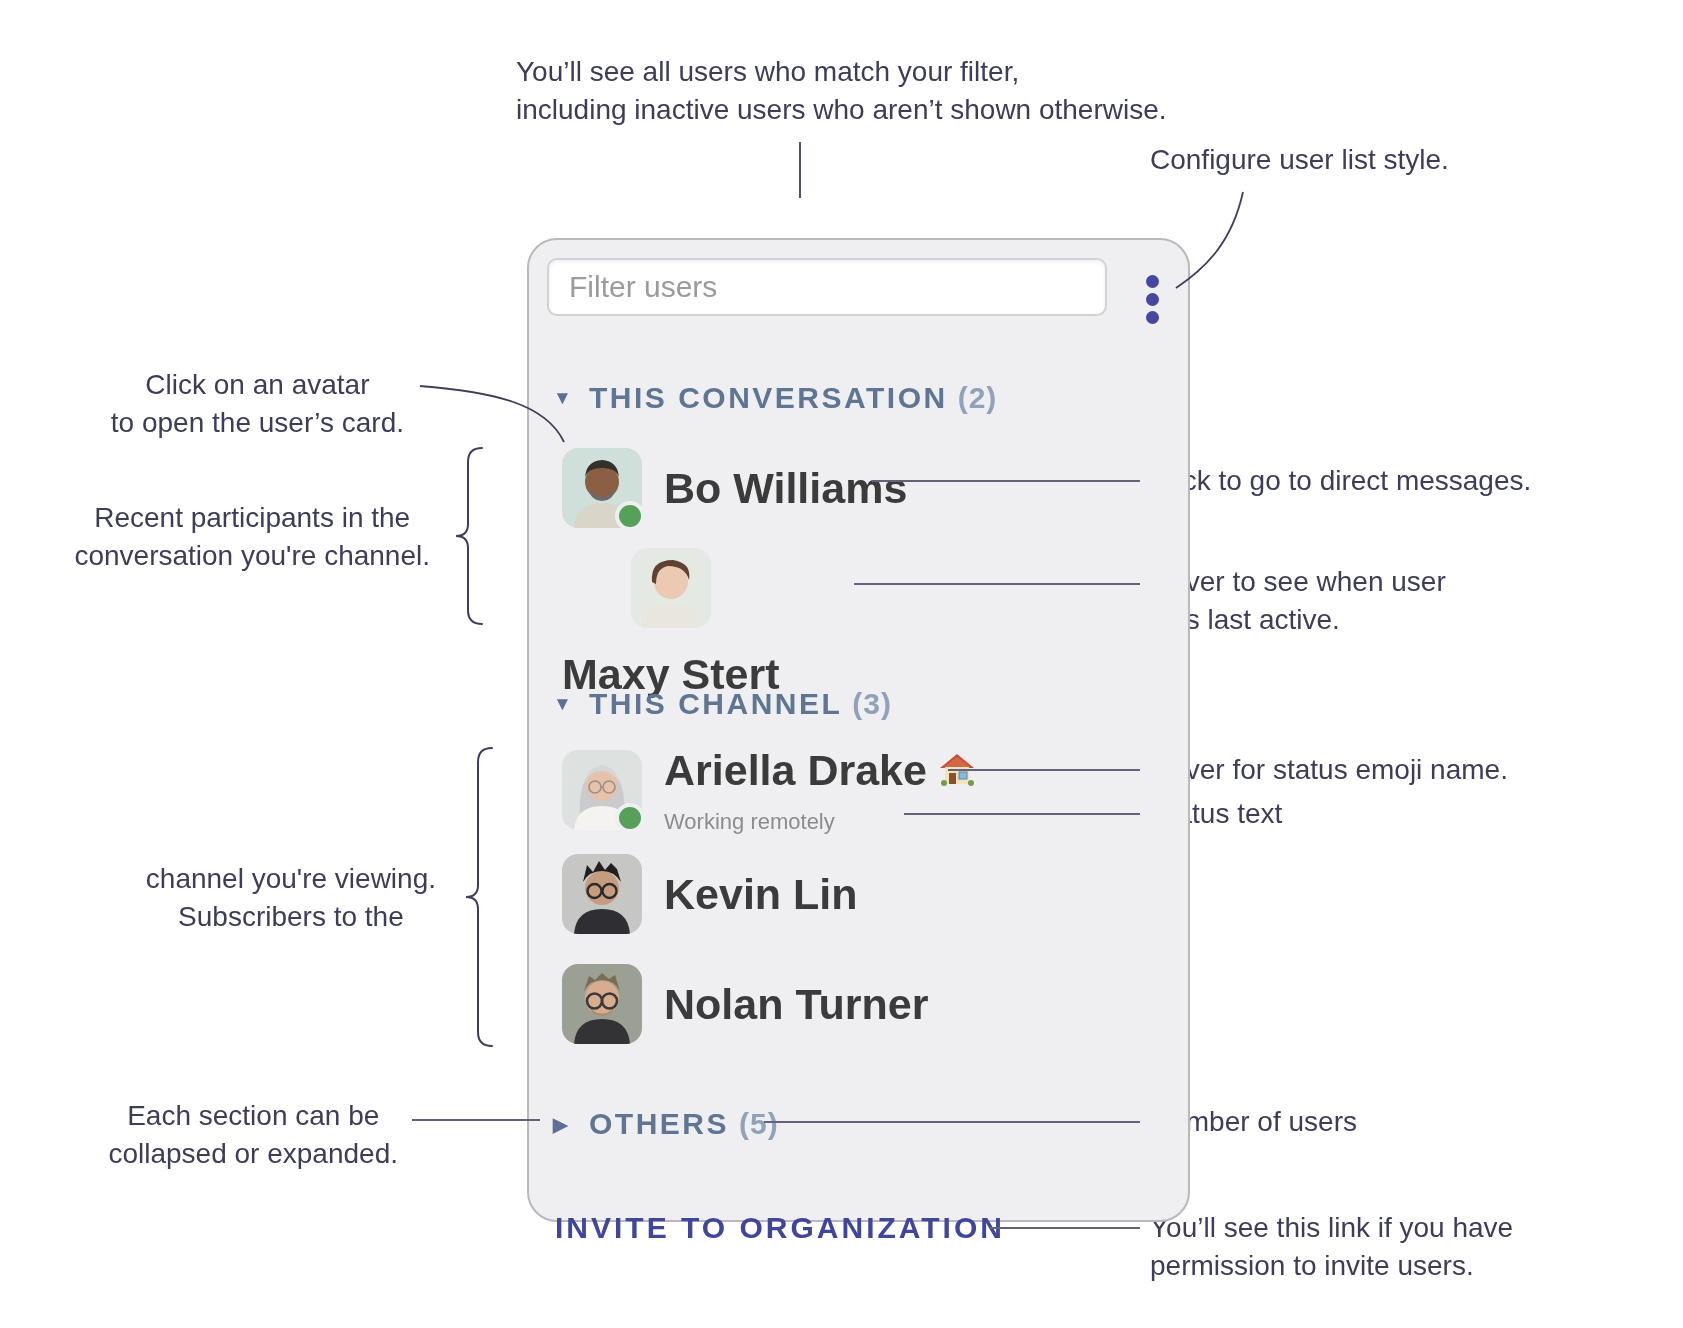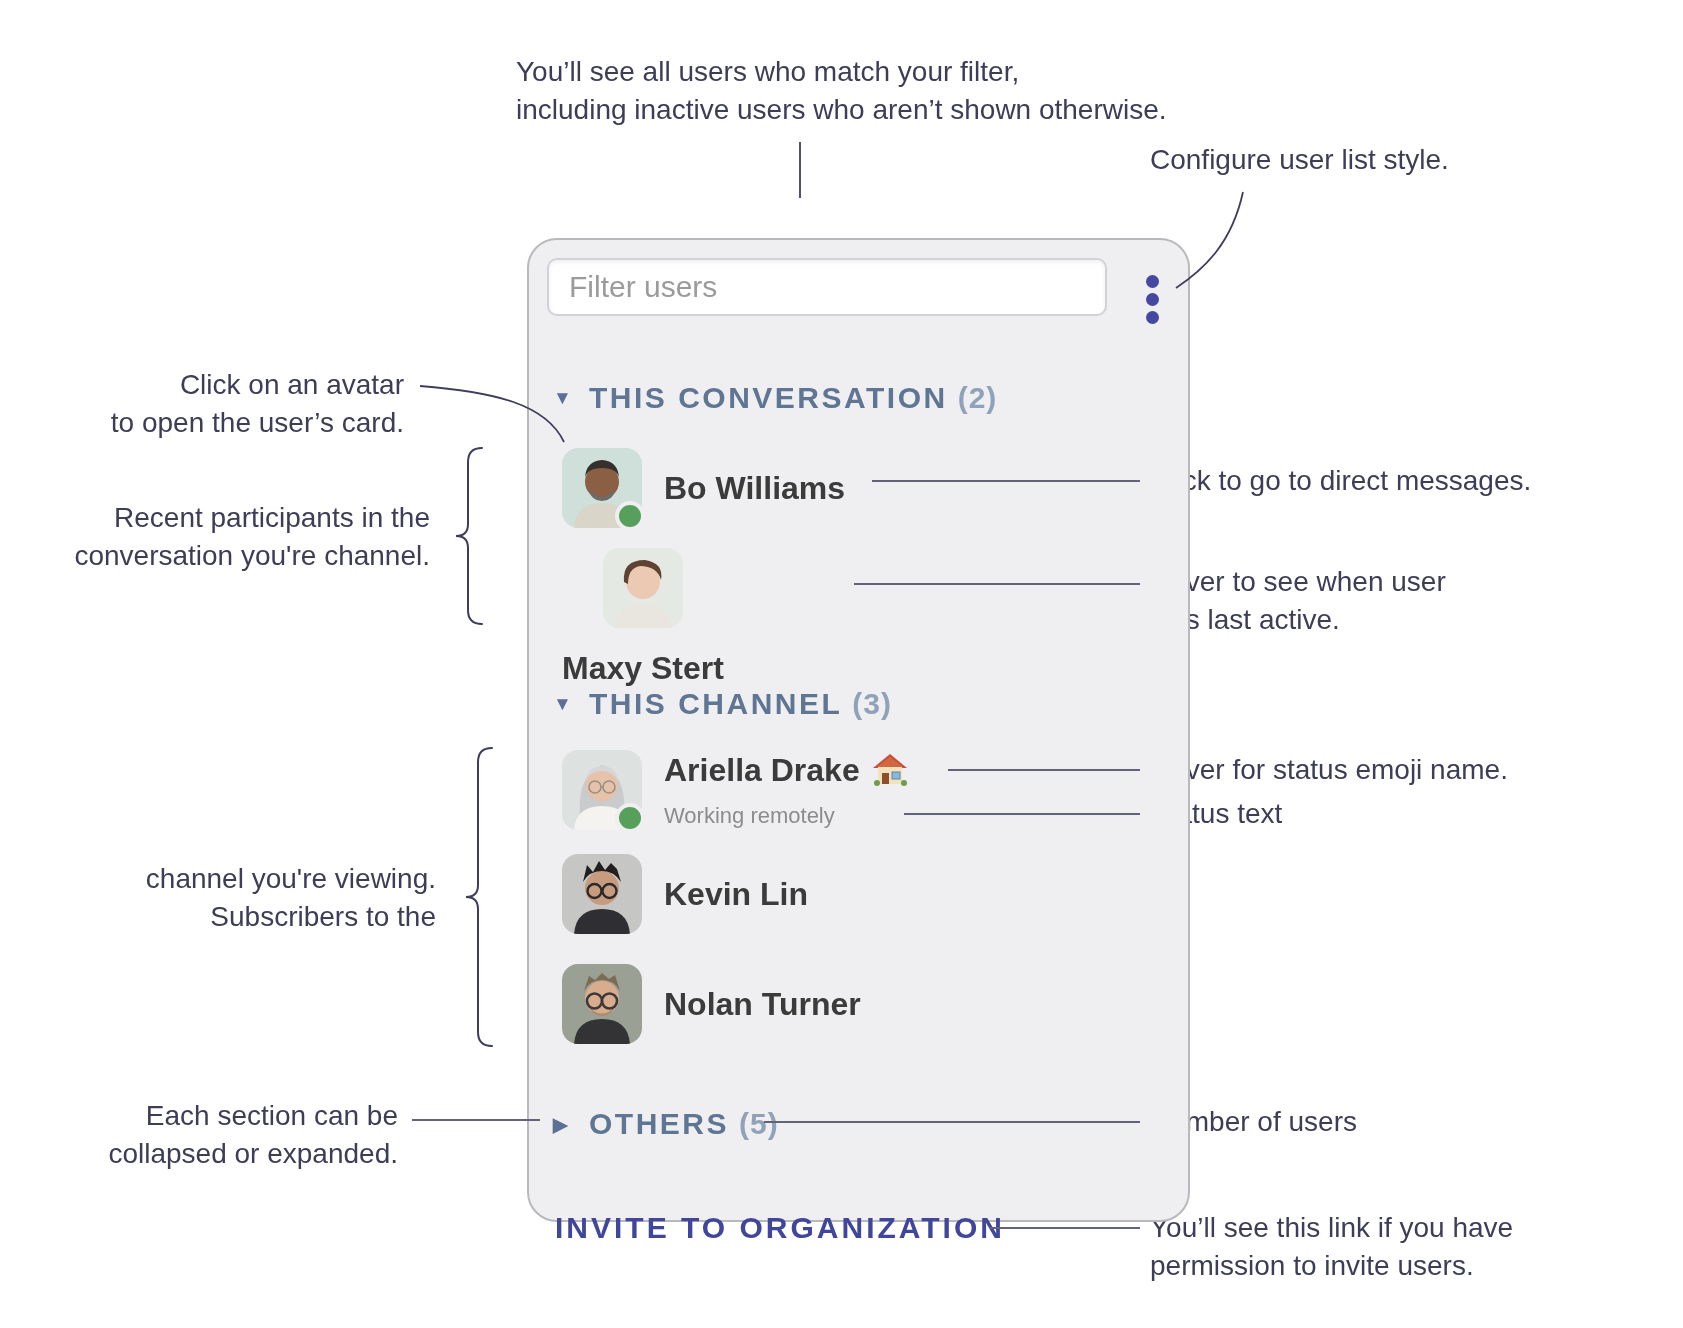--- a/index.html
+++ b/index.html
@@ -1,21 +1,21 @@
 <!DOCTYPE html>
 <html><head>
 <meta charset="utf-8">
 <style>
   html,body{margin:0;padding:0;background:#ffffff;}
   .canvas{position:relative;width:1683px;height:1328px;background:#ffffff;overflow:hidden;
           font-family:"Liberation Sans",sans-serif;}
   
   .note{position:absolute;color:#3d3d57;font-size:28px;line-height:38px;}
   .note.right-col{left:1150px;text-align:left;}
-  .note.left-col{text-align:right;}
+  .note.left-col{text-align:center;}
   .note span{display:block;}
   
   .panel{position:absolute;left:527px;top:238px;width:663px;height:984px;
          background:#efeff1;border:2px solid #b9b9bd;border-radius:30px;box-sizing:border-box;}
   .filter-input{position:absolute;left:18px;top:18px;width:560px;height:58px;box-sizing:border-box;
          border:2px solid #d2d2d6;border-radius:10px;background:#ffffff;
          font-family:"Liberation Sans",sans-serif;font-size:30px;color:#444;padding:0 20px;
          box-shadow:inset 0 2px 4px rgba(0,0,0,0.07);outline:none;}
   .filter-input::placeholder{color:#9b9b9b;}
   .kebab{position:absolute;left:600px;top:28px;width:46px;height:62px;display:flex;flex-direction:column;
@@ -23,21 +23,21 @@
   .kebab i{width:13px;height:13px;border-radius:50%;background:#4548a0;display:block;}
   .sec{position:absolute;left:24px;display:flex;align-items:center;height:38px;
        font-weight:bold;font-size:30px;letter-spacing:2.5px;color:#5e7594;cursor:pointer;}
   .sec .tri{font-size:19px;color:#5d6f96;width:24px;margin-right:12px;letter-spacing:0;}
   .sec .cnt{color:#90a2b9;margin-left:10px;letter-spacing:1px;}
   .urow{position:absolute;left:33px;display:flex;align-items:center;gap:22px;height:80px;cursor:pointer;}
   .avatar{position:relative;width:80px;height:80px;border-radius:16px;overflow:visible;flex:0 0 auto;}
   .avatar svg{width:80px;height:80px;border-radius:16px;display:block;}
   .pdot{position:absolute;left:53px;top:53px;width:22px;height:22px;border-radius:50%;
         background:#57a05c;border:4px solid #efeff1;}
-  .uname{font-size:32px;font-weight:600;color:#3b3b3b;white-space:nowrap;display:flex;align-items:center;gap:12px;}
+  .uname{font-size:43px;font-weight:600;color:#3b3b3b;white-space:nowrap;display:flex;align-items:center;gap:12px;}
   .ustatus{font-size:22px;color:#8c8c8c;margin-top:2px;}
   .ucol{display:flex;flex-direction:column;justify-content:center;gap:12px;}
   .invite{position:absolute;left:26px;top:971px;font-weight:bold;font-size:30px;letter-spacing:3px;
           color:#3f469c;cursor:pointer;white-space:nowrap;}
   .house{width:36px;height:34px;display:inline-block;}
   
   .overlay{position:absolute;left:0;top:0;width:1683px;height:1328px;pointer-events:none;z-index:5;}
   .overlay path{fill:none;}
   .dk{stroke:#3e3e5c;stroke-width:1.8;}
   .gy{stroke:#62627a;stroke-width:1.8;}

